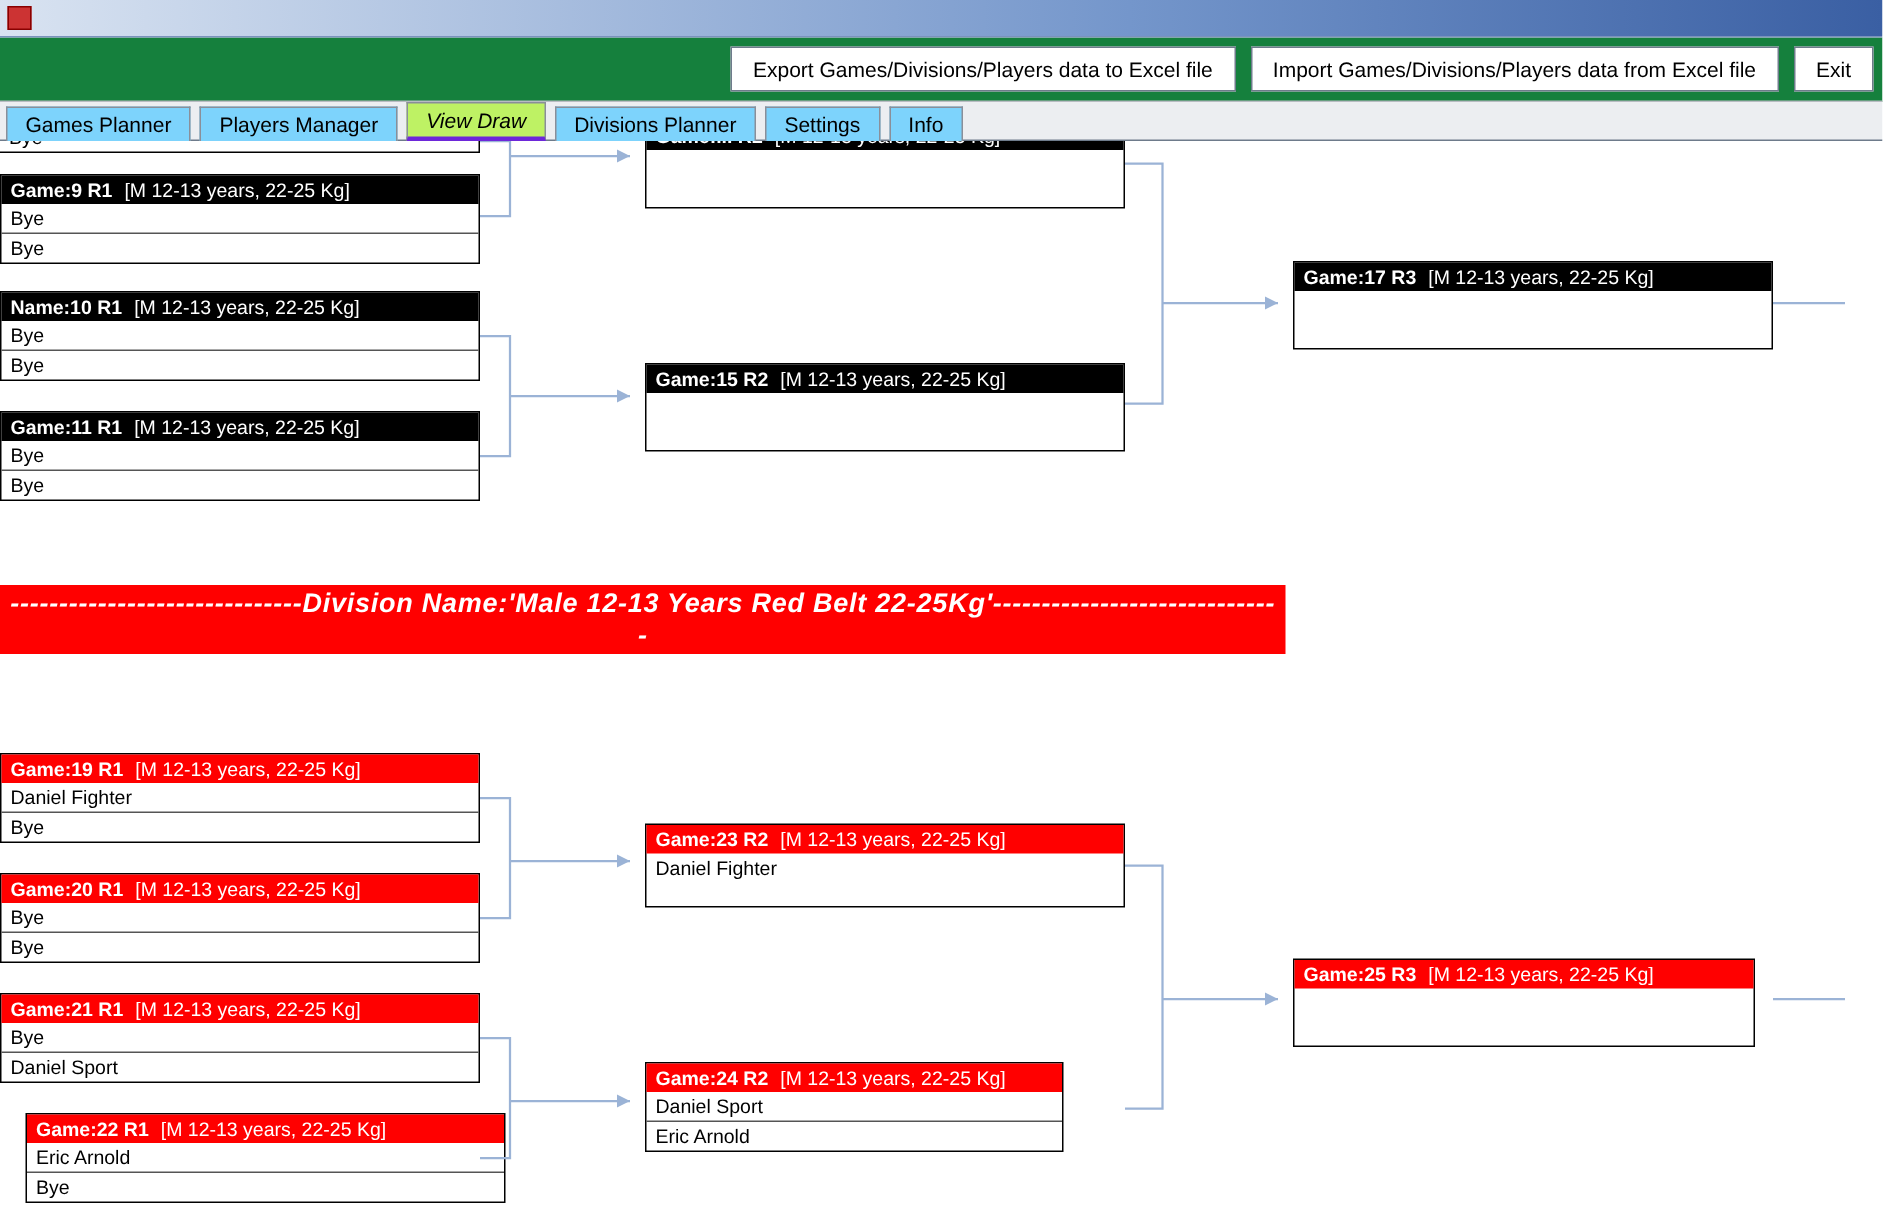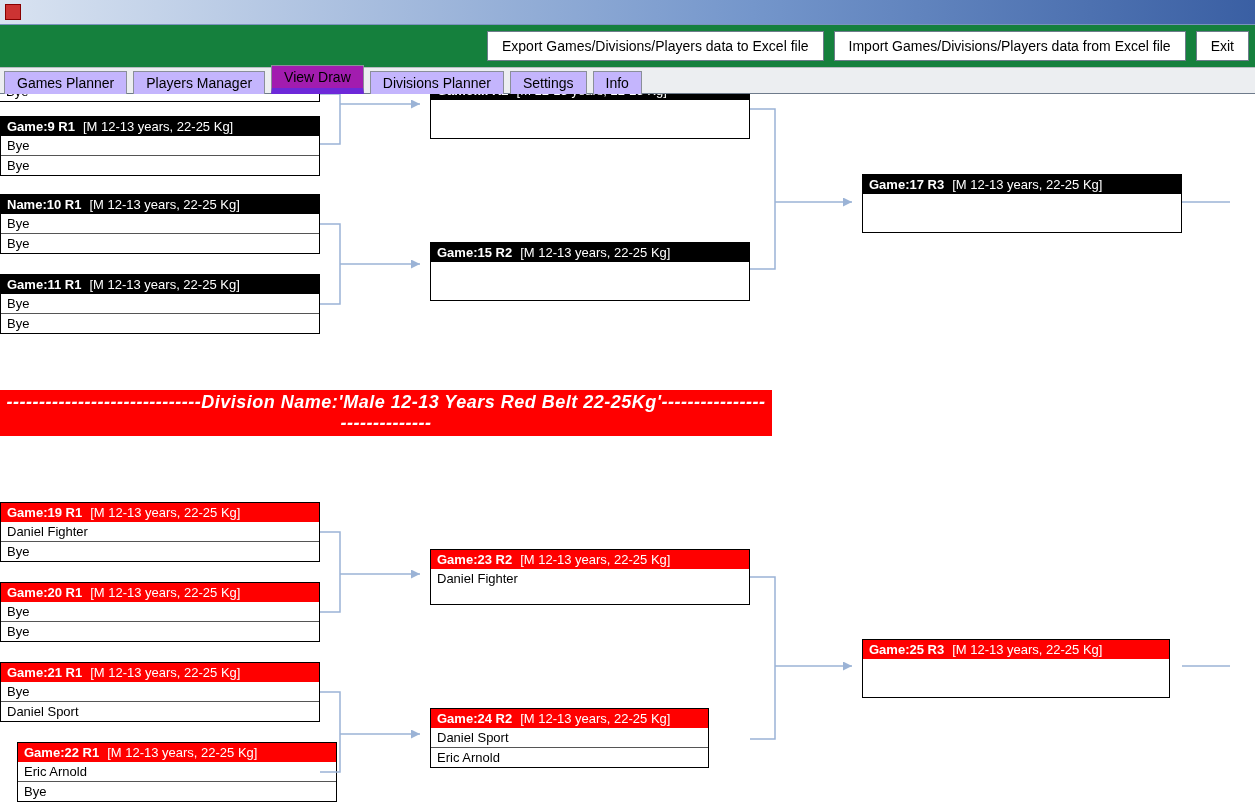--- a/index.html
+++ b/index.html
@@ -47,32 +47,33 @@
   .tabbar {
     background: #eceef1;
     display: flex;
     align-items: flex-end;
     padding: 0 4px;
     border-bottom: 1px solid #6e7b8b;
     height: 26px;
     gap: 6px;
   }
   .tab {
-    background: #c4b5fd;
+    background: #7dd3fc;
     border: 1px solid #8a8f99;
     border-bottom: none;
     padding: 3px 12px;
     font-size: 14px;
     cursor: pointer;
     position: relative;
     top: 1px;
   }
   .tab.active {
-    background: #a21caf;
-    border-bottom: 6px solid #6d28d9;
+    background: #bef264;
+    border-bottom: 3px solid #6d28d9;
+    font-style: italic;
   }
   .canvas {
     position: relative;
     width: 1255px;
     height: 720px;
     background: #fff;
     overflow: hidden;
   }
   .bracket-box {
     position: absolute;
@@ -97,21 +98,21 @@
   }
   .player-row {
     font-size: 13px;
     padding: 2px 6px;
     border-bottom: 1px solid #555;
   }
   .player-row.last { border-bottom: none; }
   .division-banner {
     position: absolute;
     left: 0;
-    width: 772px;
+    width: 857px;
     background: #f00;
     color: #fff;
     font-size: 18px;
     font-weight: bold;
     font-style: italic;
     text-align: center;
     padding: 2px 4px;
     letter-spacing: 0.5px;
   }
   svg.connectors {

